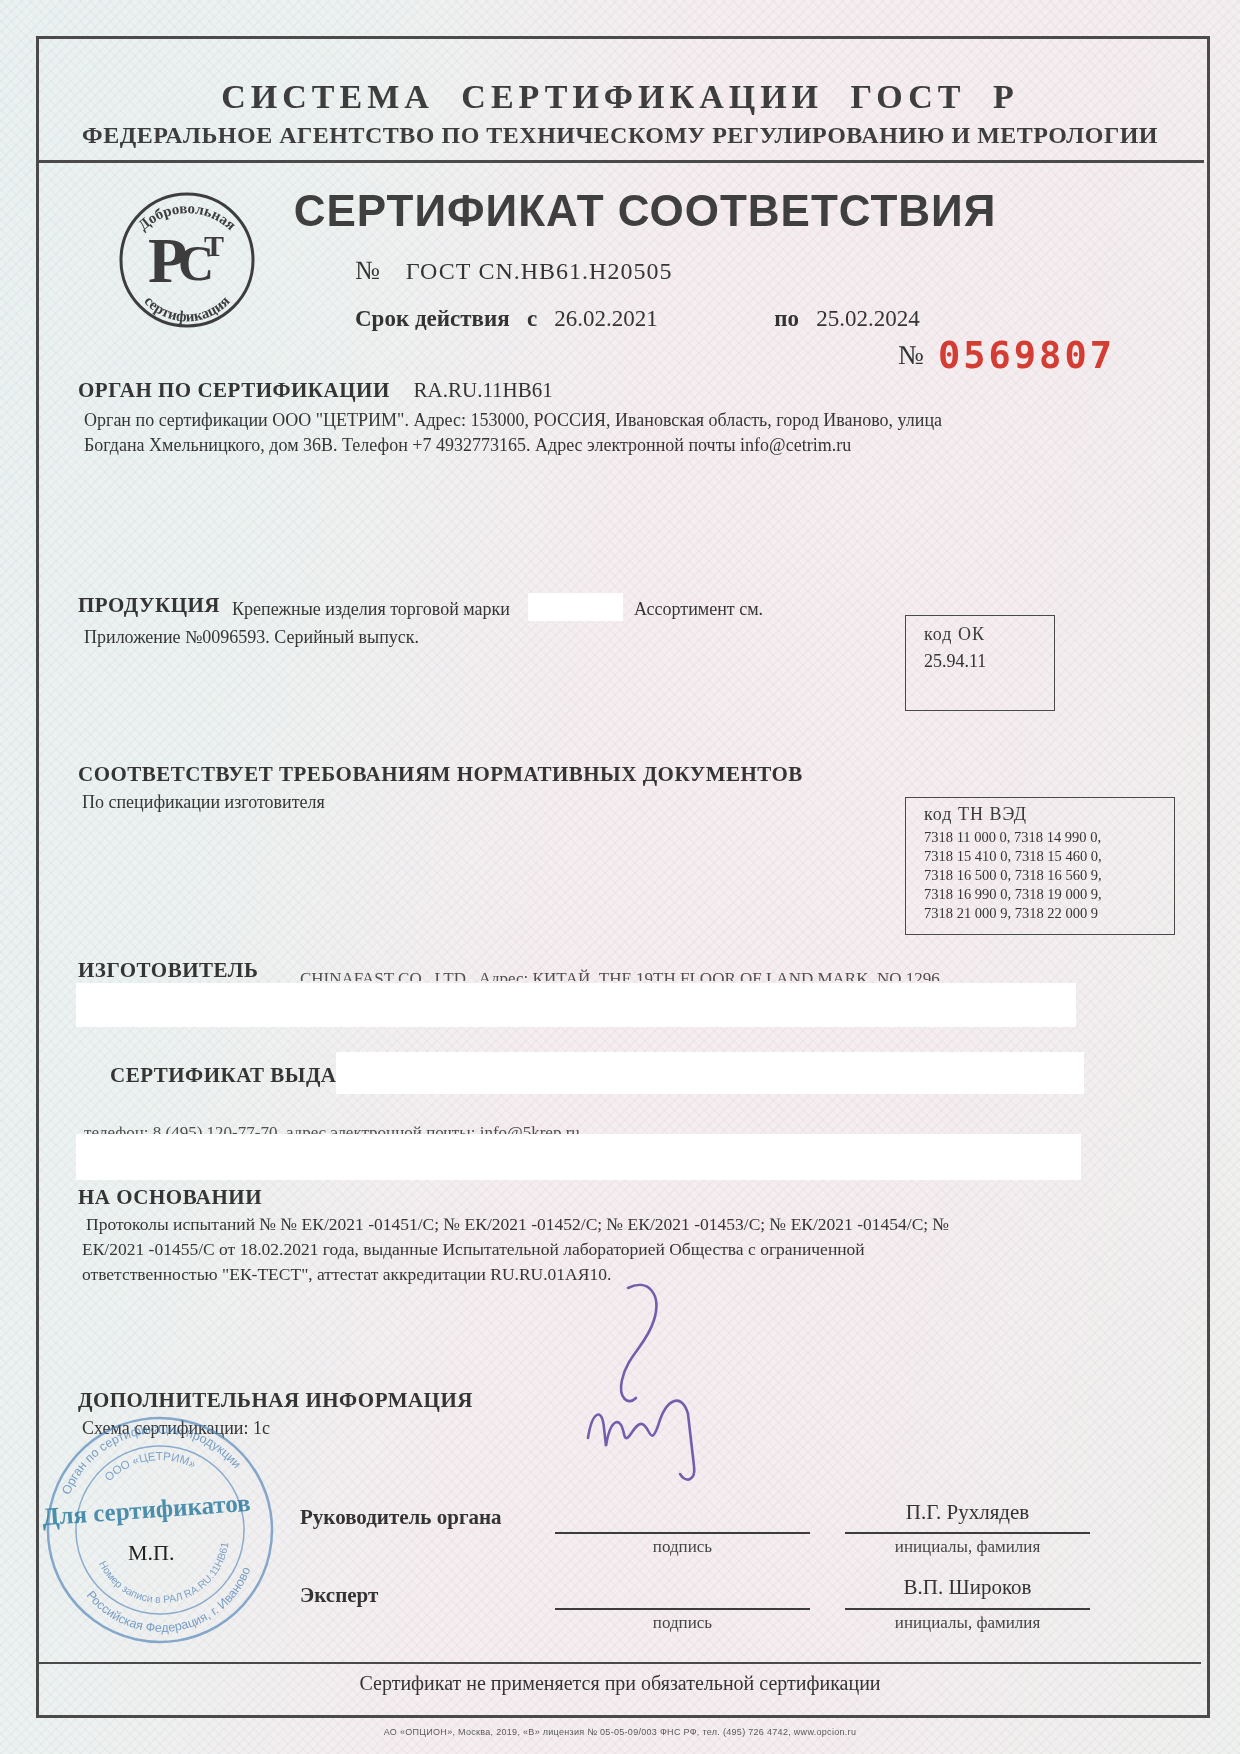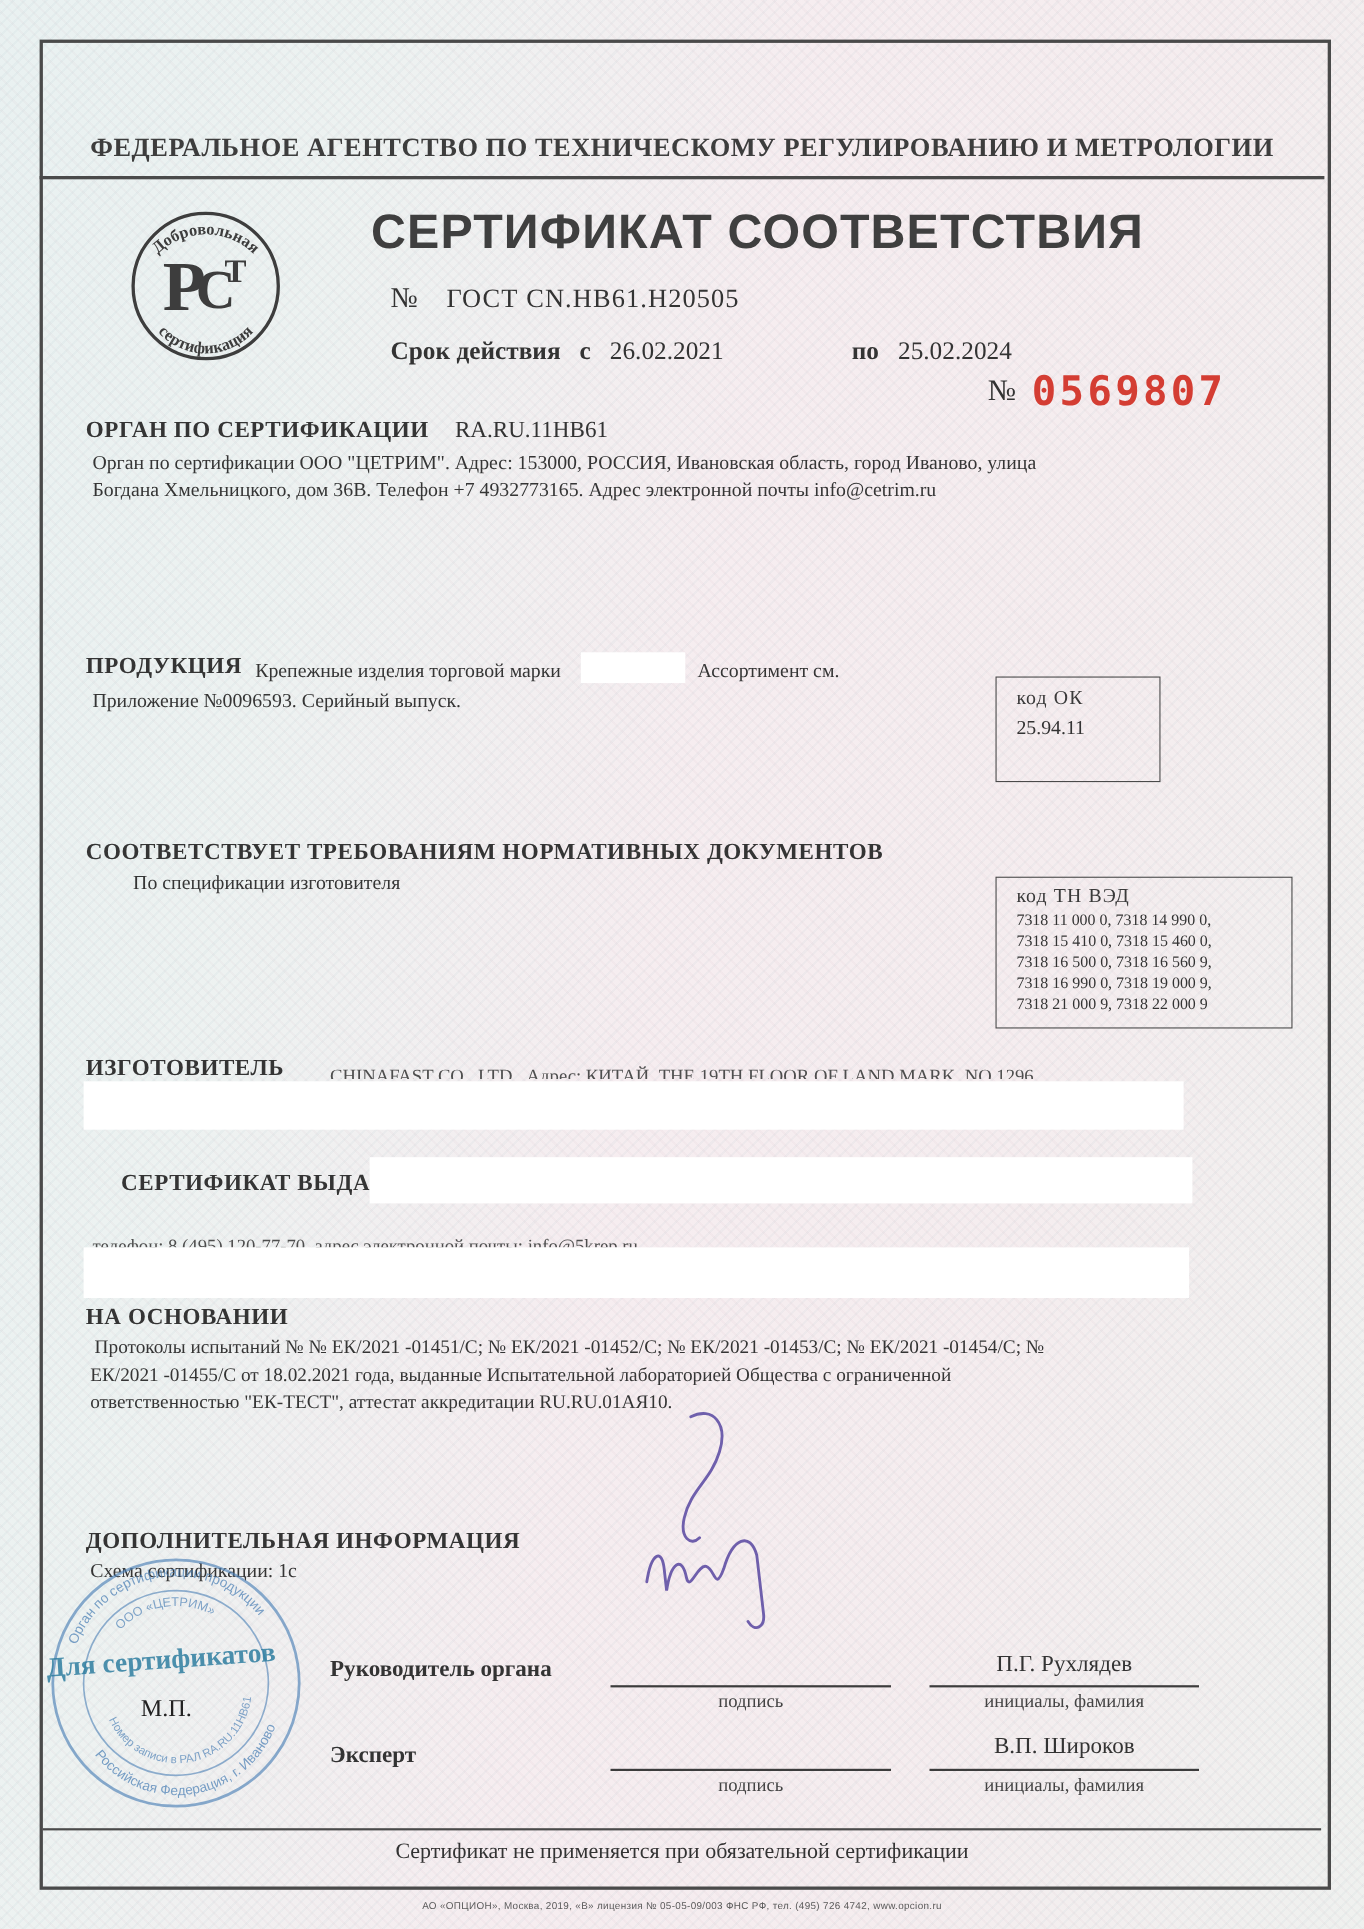--- a/index.html
+++ b/index.html
@@ -10,21 +10,21 @@
       repeating-linear-gradient(-45deg, rgba(140,175,185,0.07) 0 2px, transparent 2px 7px),
       linear-gradient(100deg,#e9f1f1 0%,#edf2f1 22%,#f6edf0 48%,#f5edef 72%,#eff1ef 100%);
     font-family:"Liberation Serif", serif;color:#2e2e2e;
   }
   .abs{position:absolute;}
   .frame{position:absolute;left:36px;top:36px;width:1168px;height:1676px;border:3px solid #4a4a4a;}
   .frame-inner-top{position:absolute;left:36px;top:160px;width:1168px;height:0;border-top:3px solid #4a4a4a;}
   .thinline{position:absolute;left:39px;width:1162px;height:0;border-top:2px solid #4a4a4a;}
   .hdr1{left:0;top:78px;width:1240px;text-align:center;font-size:34px;font-weight:700;letter-spacing:5px;word-spacing:14px;color:#3d3d3d;}
   .hdr2{left:0;top:122px;width:1240px;text-align:center;font-size:24px;font-weight:700;letter-spacing:0.5px;color:#3d3d3d;}
-  .title{left:250px;top:186px;width:790px;text-align:right;font-family:"Liberation Sans",sans-serif;font-size:44px;font-weight:700;letter-spacing:1px;color:#3f3f3f;}
+  .title{left:250px;top:186px;width:790px;text-align:center;font-family:"Liberation Sans",sans-serif;font-size:44px;font-weight:700;letter-spacing:1px;color:#3f3f3f;}
   .numline{left:355px;top:256px;font-size:26px;color:#333;}
   .numval{font-size:24px;letter-spacing:1px;}
   .validity{left:355px;top:306px;font-size:23px;color:#333;}
   .validity b{font-weight:700;}
   .blank-no{left:898px;top:340px;font-size:27px;color:#333;}
   .blank-no-red{left:938px;top:334px;font-family:"DejaVu Sans Mono",monospace;font-size:37px;font-weight:700;letter-spacing:3px;color:#d43d33;}
   .seclabel{font-size:21px;font-weight:700;letter-spacing:0.5px;color:#343434;}
   .sectext{font-size:18px;color:#353535;line-height:25px;}
   .codebox{position:absolute;border:1px solid #4a4a4a;}
   .codebox .cb-label{font-size:18px;color:#3a3a3a;letter-spacing:1px;}
@@ -42,20 +42,21 @@
   svg{display:block;}
 </style>
 </head>
 <body>
 
 <div id="page">
 
   <div class="frame"></div>
   <div class="frame-inner-top"></div>
 
+  <div class="abs hdr1">СИСТЕМА СЕРТИФИКАЦИИ ГОСТ Р</div>
   <div class="abs hdr2">ФЕДЕРАЛЬНОЕ АГЕНТСТВО ПО ТЕХНИЧЕСКОМУ РЕГУЛИРОВАНИЮ И МЕТРОЛОГИИ</div>
 
   <div class="abs" style="left:100px;top:178px;">
     <svg width="172" height="160" viewBox="0 0 172 160">
       <defs>
         <path id="logoArcTop" d="M 26,86 A 62,62 0 0 1 148,86"></path>
         <path id="logoArcBot" d="M 30,96 A 58,58 0 0 0 144,96"></path>
       </defs>
       <circle cx="87" cy="82" r="66" fill="none" stroke="#3d3d3d" stroke-width="3"></circle>
       <text font-family="Liberation Serif, serif" font-size="15" font-weight="700" fill="#3d3d3d">
@@ -102,21 +103,21 @@
   <div class="redact" style="left:528px;top:593px;width:95px;height:28px;"></div>
   <div class="abs sectext" style="left:634px;top:597px;">Ассортимент см.</div>
   <div class="abs sectext" style="left:84px;top:625px;">Приложение №0096593. Серийный выпуск.</div>
 
   <div class="codebox" style="left:905px;top:615px;width:130px;height:86px;padding:8px 0 0 18px;">
     <div class="cb-label">код ОК</div>
     <div style="font-size:18px;color:#333;margin-top:6px;">25.94.11</div>
   </div>
 
   <div class="abs seclabel" style="left:78px;top:762px;">СООТВЕТСТВУЕТ ТРЕБОВАНИЯМ НОРМАТИВНЫХ ДОКУМЕНТОВ</div>
-  <div class="abs sectext" style="left:82px;top:790px;margin-left:39px;">По спецификации изготовителя</div>
+  <div class="abs sectext" style="left:82px;top:790px;">По спецификации изготовителя</div>
 
   <div class="codebox" style="left:905px;top:797px;width:250px;height:130px;padding:6px 0 0 18px;">
     <div class="cb-label">код ТН ВЭД</div>
     <div style="margin-top:3px;">
       <div class="tnved-line">7318 11 000 0, 7318 14 990 0,</div>
       <div class="tnved-line">7318 15 410 0, 7318 15 460 0,</div>
       <div class="tnved-line">7318 16 500 0, 7318 16 560 9,</div>
       <div class="tnved-line">7318 16 990 0, 7318 19 000 9,</div>
       <div class="tnved-line">7318 21 000 9, 7318 22 000 9</div>
     </div>

